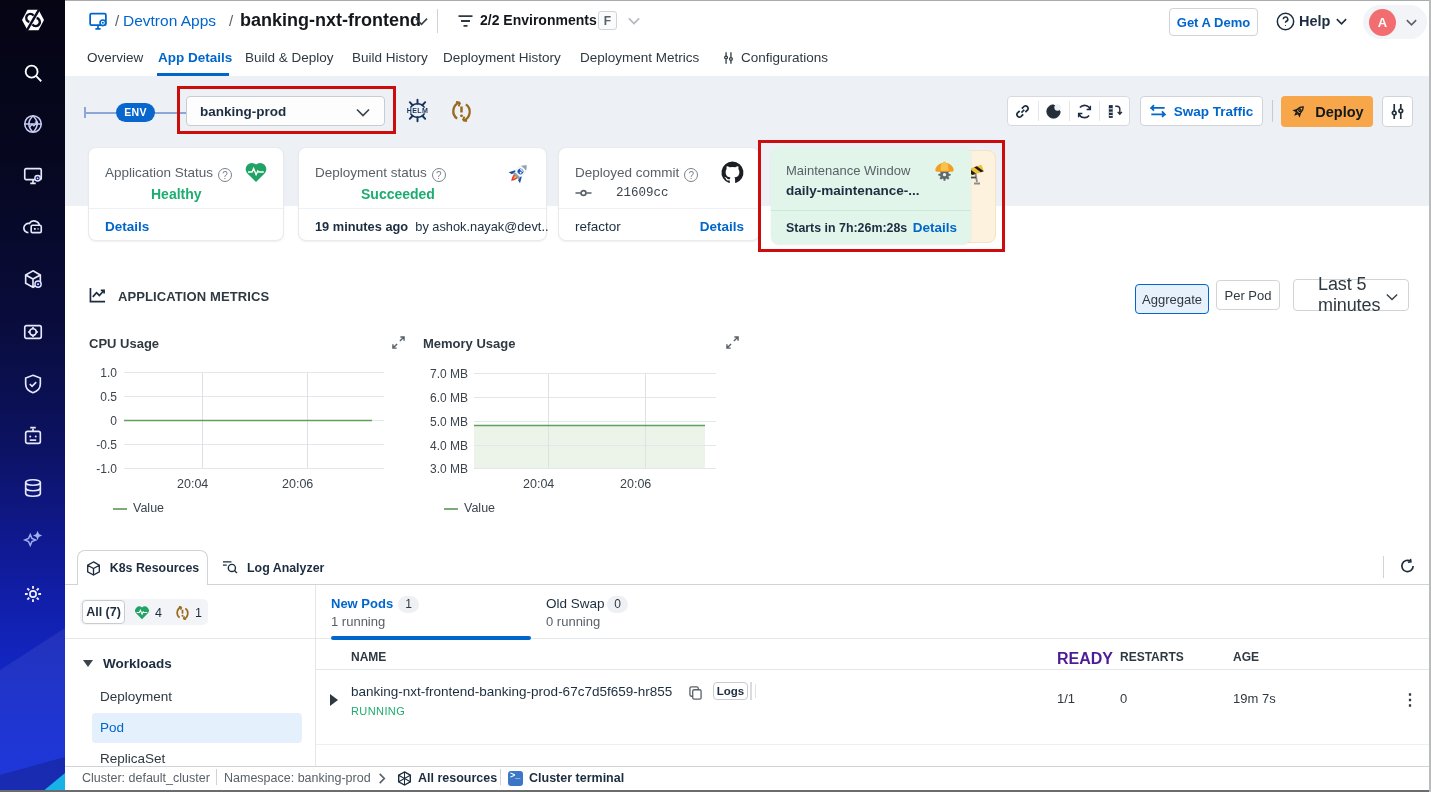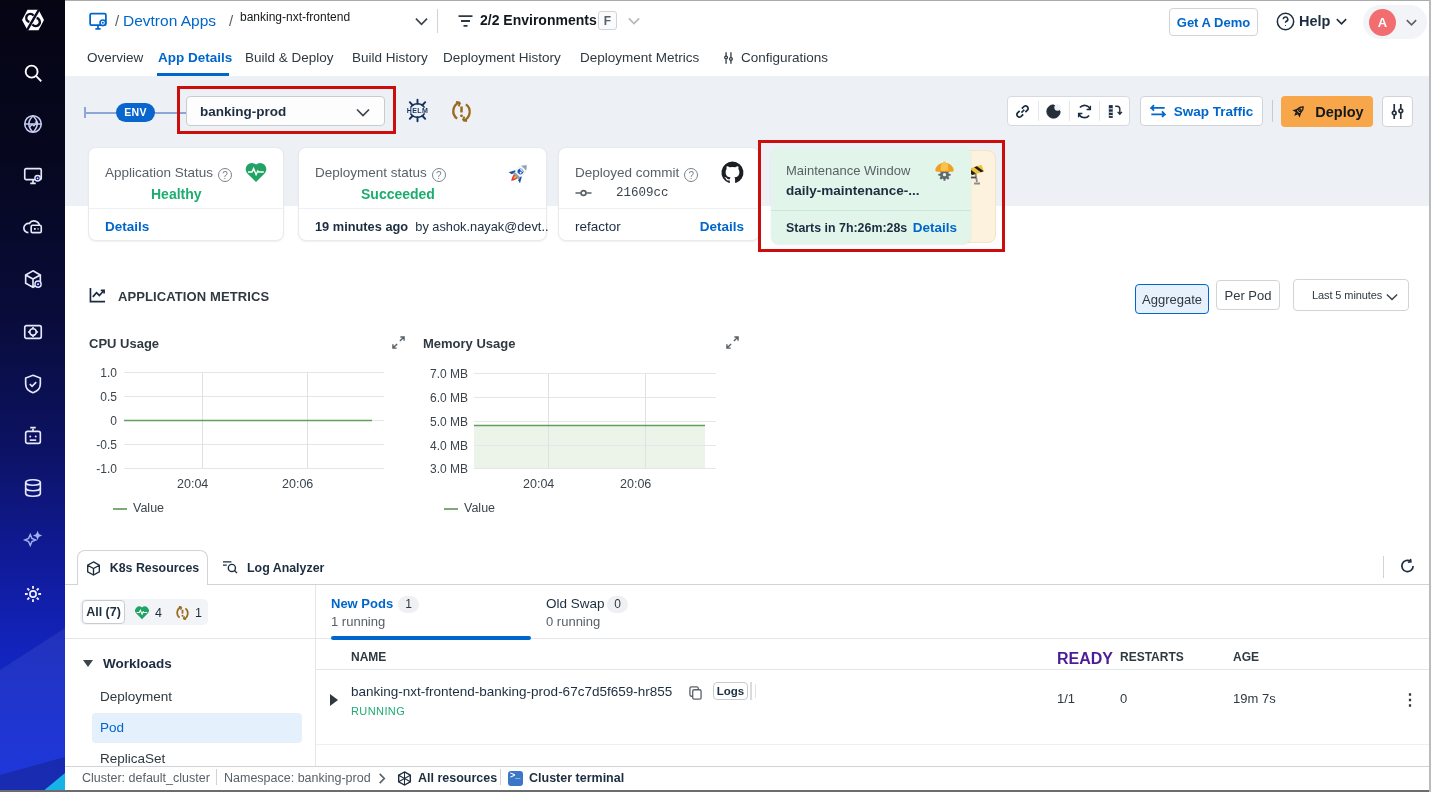--- a/index.html
+++ b/index.html
@@ -38,21 +38,21 @@
   <div id="hdr">
     <svg class="abs" style="left:22px;top:11px;width:22px;height:21px" viewBox="0 0 24 24" fill="none" stroke="#0066cc" stroke-width="2">
         <rect x="3" y="3" width="18" height="13" rx="1.5"></rect>
         <path d="M9 20.5h6M12 16v4.5"></path>
         <circle cx="17.5" cy="13.5" r="3.2" fill="#fff" stroke-width="1.8"></circle>
         <circle cx="17.5" cy="13.5" r="1.2" fill="#0066cc" stroke="none"></circle>
       </svg>
     <div class="crumb" style="left:50px;top:12px;font-size:15px;color:#596168">/</div>
     <div class="crumb blue" style="left:58px;top:12px;font-size:15.5px">Devtron Apps</div>
     <div class="crumb" style="left:164px;top:12px;font-size:15px;color:#596168">/</div>
-    <div class="crumb" style="left:175px;top:10px;font-size:12px;font-weight:normal;color:#14181c">banking-nxt-frontend</div>
+    <div class="crumb" style="left:175px;top:10px;font-size:18px;font-weight:bold;color:#14181c">banking-nxt-frontend</div>
     <svg class="abs" style="left:350px;top:17px;width:13px;height:9px" viewBox="0 0 14 9" fill="none" stroke="#3b444c" stroke-width="1.8">
         <path d="M1 1.5 7 7.5 13 1.5"></path>
       </svg>
     <div class="abs" style="left:372px;top:9px;width:1px;height:24px;background:#d0d4d9"></div>
     <svg class="abs" style="left:392px;top:14px;width:17px;height:14px" viewBox="0 0 16 14" fill="none" stroke="#2f3941" stroke-width="1.8">
         <path d="M1 2.2h14M3.5 7h9M6 11.8h4"></path>
       </svg>
     <div class="crumb abs" style="left:415px;top:12px;font-size:14px;font-weight:bold;color:#14181c">2/2 Environments</div>
     <div class="abs" style="left:533px;top:11px;width:19px;height:19px;border:1px solid #d0d4d9;border-radius:3px;background:#fafbfc;font-size:12px;font-weight:bold;color:#596168;text-align:center;line-height:18px">F</div>
     <div class="abs" style="left:552px;top:11px;width:1px"></div>
@@ -251,21 +251,21 @@
 
   <svg class="abs" style="left:89px;top:287px;width:17px;height:16px" viewBox="0 0 18 17" fill="none" stroke="#1c2d3f" stroke-width="1.8">
       <path d="M1.5 1v14.5H17"></path>
       <path d="M4 10.5 8 6l3 3 5-5.5"></path>
       <path d="M12.5 3.5H16V7"></path>
     </svg>
   <div class="abs" style="left:118px;top:289px;font-size:13px;font-weight:bold;color:#2f3941;letter-spacing:.1px">APPLICATION METRICS</div>
   <div class="btn" style="left:1135px;top:284px;width:74px;height:30px;border:1px solid #0066cc;background:#e7f1fb;z-index:2">Aggregate</div>
   <div class="btn" style="left:1216px;top:280px;width:64px;height:30px;">Per Pod</div>
   <div class="btn" style="left:1293px;top:279px;width:116px;height:32px;justify-content:flex-start">
-    <span style="margin-left:18px;font-size:11px;letter-spacing:-0.1px">Last 5 minutes</span>
+    <span style="margin-left:24px;font-size:18px;letter-spacing:-0.1px">Last 5 minutes</span>
     <svg class="abs" style="right:10px;top:13px;width:12px;height:8px" viewBox="0 0 14 9" fill="none" stroke="#3b444c" stroke-width="1.7">
         <path d="M1 1.5 7 7.5 13 1.5"></path>
       </svg>
   </div>
 
   <div class="abs" style="left:89px;top:336px;font-size:13px;font-weight:bold;color:#2f3941">CPU Usage</div>
   <svg class="abs" style="left:392px;top:336px;width:13px;height:13px" viewBox="0 0 14 14" fill="none" stroke="#596168" stroke-width="1.5">
       <path d="M8.5 5.5 13 1M9 1h4v4M5.5 8.5 1 13M1 9v4h4"></path>
     </svg>
   <div class="ylab" style="left:64px;top:366px;width:53px">1.0</div>

